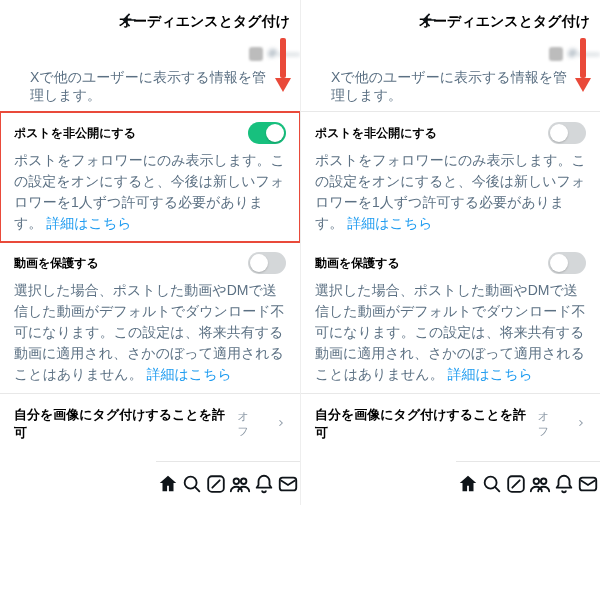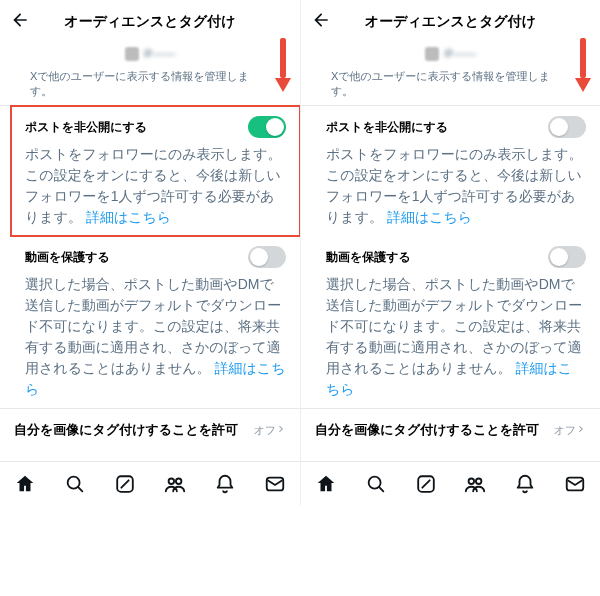--- a/index.html
+++ b/index.html
@@ -1,46 +1,46 @@
 <!DOCTYPE html>
 <html><head>
 <meta charset="utf-8">
 <style>
   * { box-sizing: border-box; margin: 0; padding: 0; }
   html, body { width: 600px; height: 596px; background: #fff; font-family: -apple-system, "Hiragino Sans", "Yu Gothic", sans-serif; }
   body { display: flex; }
-  .pane { width: 300px; height: 505px; position: relative; background: #fff; display: flex; flex-direction: column; }
+  .pane { width: 300px; height: 505px; position: relative; background: #fff; display: flex; flex-direction: column; align-items: flex-end; }
   .pane + .pane { border-left: 1px solid #eee; }
 
   .header { display: flex; align-items: center; justify-content: center; height: 44px; position: relative; padding: 0 10px; }
   .back { position: absolute; left: 10px; top: 10px; cursor: pointer; }
   .title { font-size: 14px; font-weight: 700; }
   .subtitle-row { display: flex; justify-content: center; gap: 4px; align-items: center; margin-top: 2px; }
   .sub-avatar { width: 14px; height: 14px; border-radius: 3px; background: #bcbcbc; filter: blur(1px); }
   .sub-user { color: #5b7083; font-size: 11px; filter: blur(2px); }
-  .desc { font-size: 11px; color: #5b7083; padding: 8px 30px 6px; }
+  .desc { font-size: 14px; color: #5b7083; padding: 8px 30px 6px; }
   .sep { height: 1px; background: #e8e8e8; width: 100%; }
 
-  .section { padding: 10px 14px 8px; position: relative; margin-left: 11px; }
+  .section { padding: 10px 14px 8px; position: relative; }
   .section.highlight { outline: 2px solid #e94a3a; outline-offset: -1px; }
   .row { display: flex; justify-content: space-between; align-items: center; }
   .row-title { font-size: 12px; font-weight: 600; }
   .row-desc { font-size: 14px; color: #5b7083; margin-top: 6px; line-height: 1.5; }
   .row-desc .link { color: #1d9bf0; }
 
   .toggle { width: 38px; height: 22px; border-radius: 11px; position: relative; cursor: pointer; }
   .toggle.on { background: #17c07e; }
   .toggle.off { background: #d4d7d9; }
   .knob { width: 18px; height: 18px; border-radius: 50%; background: #fff; position: absolute; top: 2px; box-shadow: 0 1px 2px rgba(0,0,0,0.2); }
   .toggle.on .knob { right: 2px; }
   .toggle.off .knob { left: 2px; }
 
   .nav-row { padding: 12px 14px; display: flex; justify-content: space-between; align-items: center; cursor: pointer; }
   .nav-title { font-size: 13px; font-weight: 600; }
-  .nav-right { color: #8b98a5; font-size: 11px; display: flex; align-items: center; gap: 0; }
+  .nav-right { color: #8b98a5; font-size: 11px; display: flex; align-items: center; gap: 16px; }
   .chevron { display: inline-block; }
 
   .flex-spacer { flex: 1 1 auto; }
 
   .bottom-nav { height: 44px; border-top: 1px solid #e6e6e6; display: flex; justify-content: space-around; align-items: center; }
   .nav-icon { width: 24px; height: 24px; display: flex; align-items: center; justify-content: center; cursor: pointer; }
 
   .arrow-indicator { position: absolute; width: 16px; height: 54px; pointer-events: none; }
   .arrow-indicator.left { left: 275px; top: 38px; }
   .arrow-indicator.right { left: 575px; top: 38px; }

